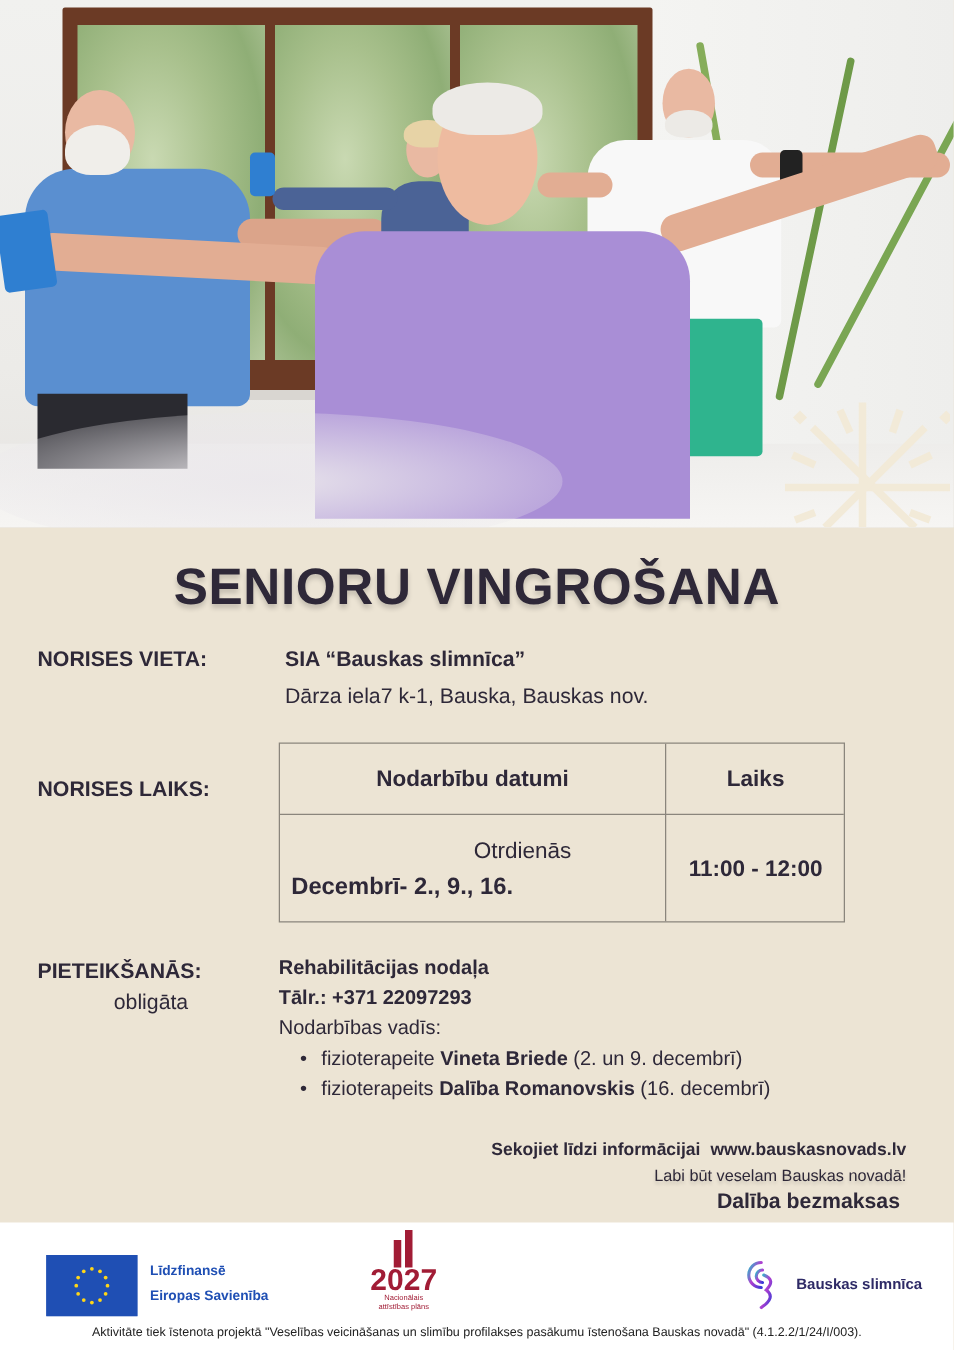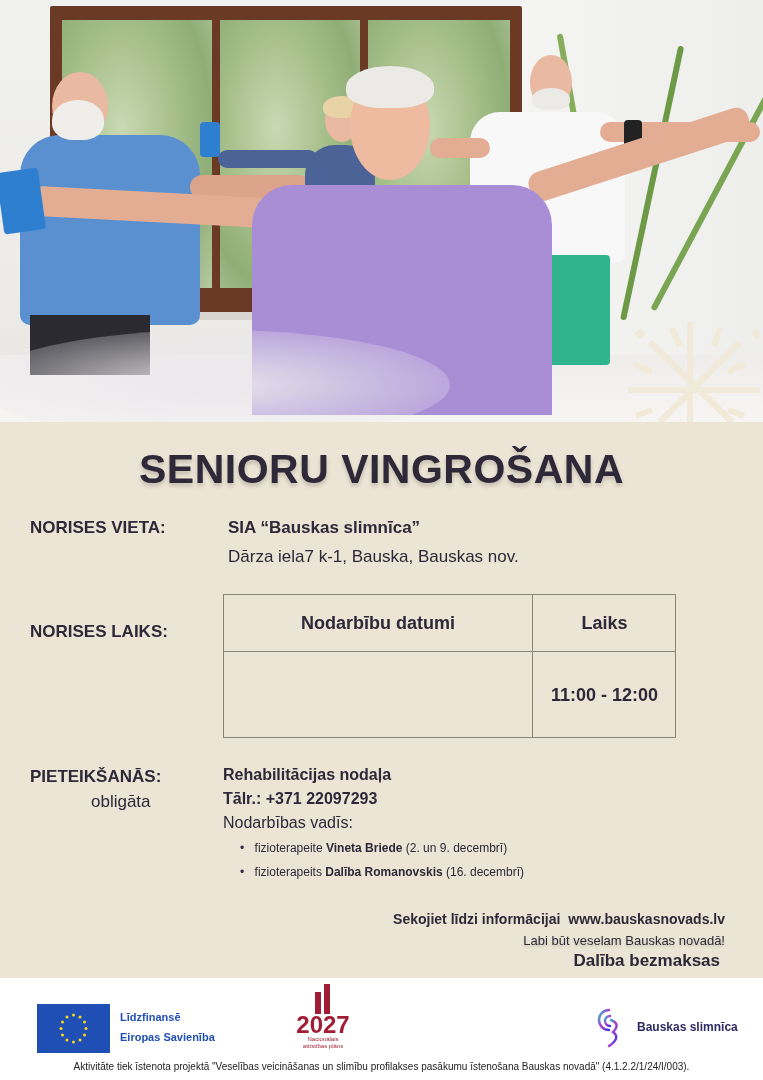--- a/index.html
+++ b/index.html
@@ -52,21 +52,21 @@
   }
   .table .vline { position: absolute; left: 308px; top: 0; width: 1px; height: 100%; background: #8a857c; }
   .table .hline { position: absolute; left: 0; top: 56px; width: 100%; height: 1px; background: #8a857c; }
   .cell { position: absolute; display: flex; flex-direction: column; align-items: center; justify-content: center; text-align: center; }
   .c-h1 { left: 0; top: 0; width: 308px; height: 56px; font-weight: 700; font-size: 18px; }
   .c-h2 { left: 309px; top: 0; width: 143px; height: 56px; font-weight: 700; font-size: 18px; }
   .c-d1 { left: 0; top: 57px; width: 308px; height: 86px; }
   .c-d2 { left: 309px; top: 57px; width: 143px; height: 86px; font-weight: 700; font-size: 18px; }
   .c-d1 .day { font-size: 18px; margin-left: 80px; margin-bottom: 8px; }
   .c-d1 .dates { font-size: 19px; font-weight: 700; align-self: flex-start; margin-left: 9px; }
-  .bullets { position: absolute; left: 240px; top: 836px; font-size: 12px; line-height: 24px; margin: 0; padding: 0; list-style: none; }
+  .bullets { position: absolute; left: 240px; top: 836px; font-size: 16px; line-height: 24px; margin: 0; padding: 0; list-style: none; }
   .bullets li::before { content: "\2022"; margin-right: 7px; }
   .follow { position: absolute; right: 38px; top: 911px; font-size: 14px; font-weight: 700; }
   .follow .url { margin-left: 8px; }
   .motto { position: absolute; right: 38px; top: 933px; font-size: 13px; text-shadow: 0 2px 3px rgba(0,0,0,0.15); }
   .free { position: absolute; right: 43px; top: 951px; font-size: 17px; font-weight: 700; }
   
   .footer { position: absolute; left: 0; top: 978px; width: 763px; height: 102px; background: #ffffff; }
   .eu-flag { position: absolute; left: 37px; top: 26px; width: 73px; height: 49px; background: #1f4fb4; }
   .eu-text { position: absolute; left: 120px; top: 29px; font-size: 11px; font-weight: 700; color: #1f4fb4; line-height: 20px; }
   .nap { position: absolute; left: 293px; top: 6px; width: 60px; height: 74px; text-align: center; color: #a11c35; }
@@ -156,20 +156,24 @@
 <div class="label" style="left:30px;top:518px;">NORISES VIETA:</div>
 <div class="val-bold" style="left:228px;top:518px;">SIA “Bauskas slimnīca”</div>
 <div class="val" style="left:228px;top:547px;">Dārza iela7 k-1, Bauska, Bauskas nov.</div>
 
 <div class="label" style="left:30px;top:622px;">NORISES LAIKS:</div>
 <div class="table">
   <div class="vline"></div>
     <div class="hline"></div>
   <div class="cell c-h2">Laiks</div>
   <div class="cell c-h1">Nodarbību datumi</div>
+  <div class="cell c-d1">
+    <span class="day">Otrdienās</span>
+    <span class="dates">Decembrī- 2., 9., 16.</span>
+  </div>
   <div class="cell c-d2">11:00 - 12:00</div>
 </div>
 
 <div class="label" style="left:30px;top:767px;">PIETEIKŠANĀS:</div>
 <div class="val" style="left:91px;top:792px;">obligāta</div>
 <div class="val-bold" style="left:223px;top:766px;font-size:16px;">Rehabilitācijas nodaļa</div>
 <div class="val-bold" style="left:223px;top:790px;font-size:16px;">Tālr.: +371 22097293</div>
 <div class="val" style="left:223px;top:814px;font-size:16px;">Nodarbības vadīs:</div>
 <ul class="bullets">
   <li>

